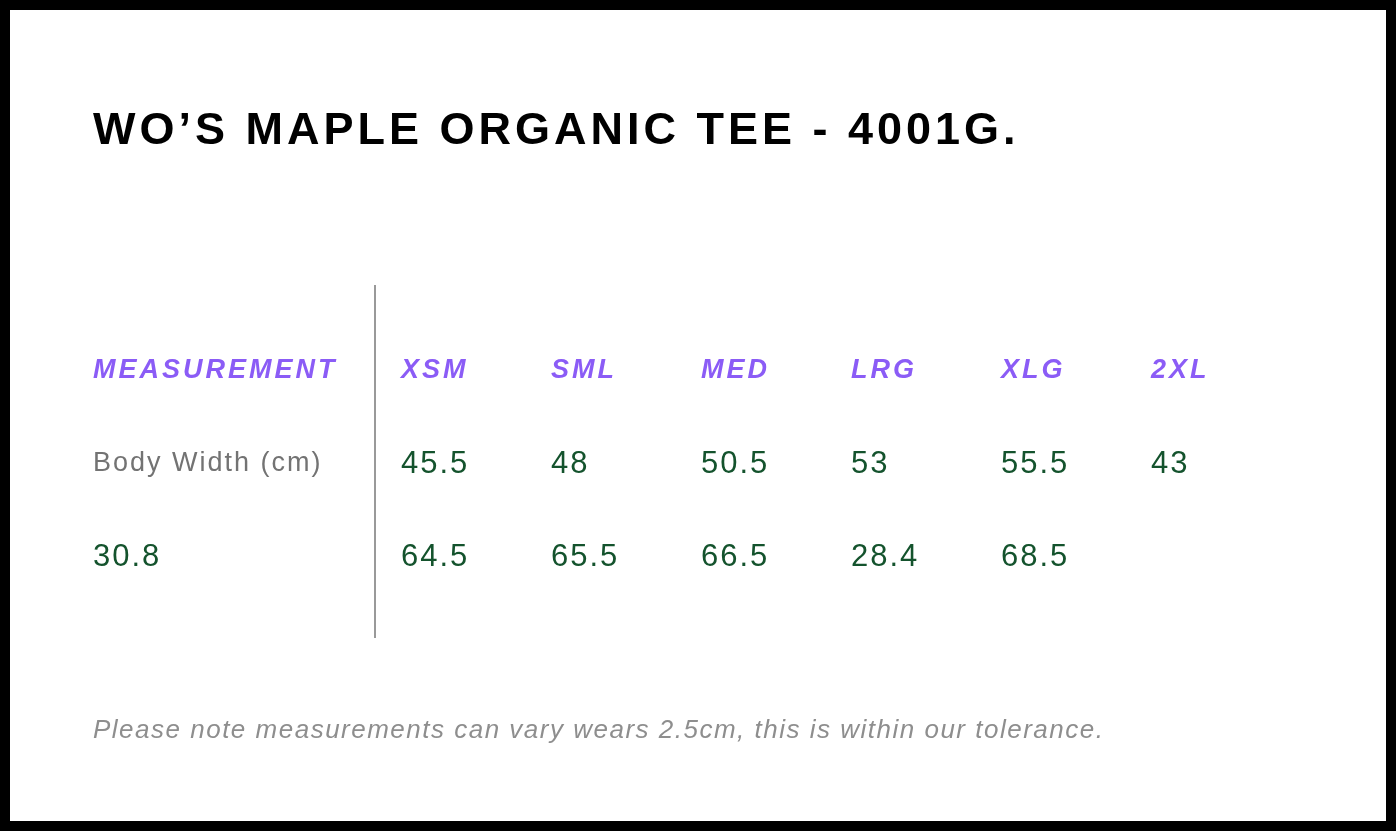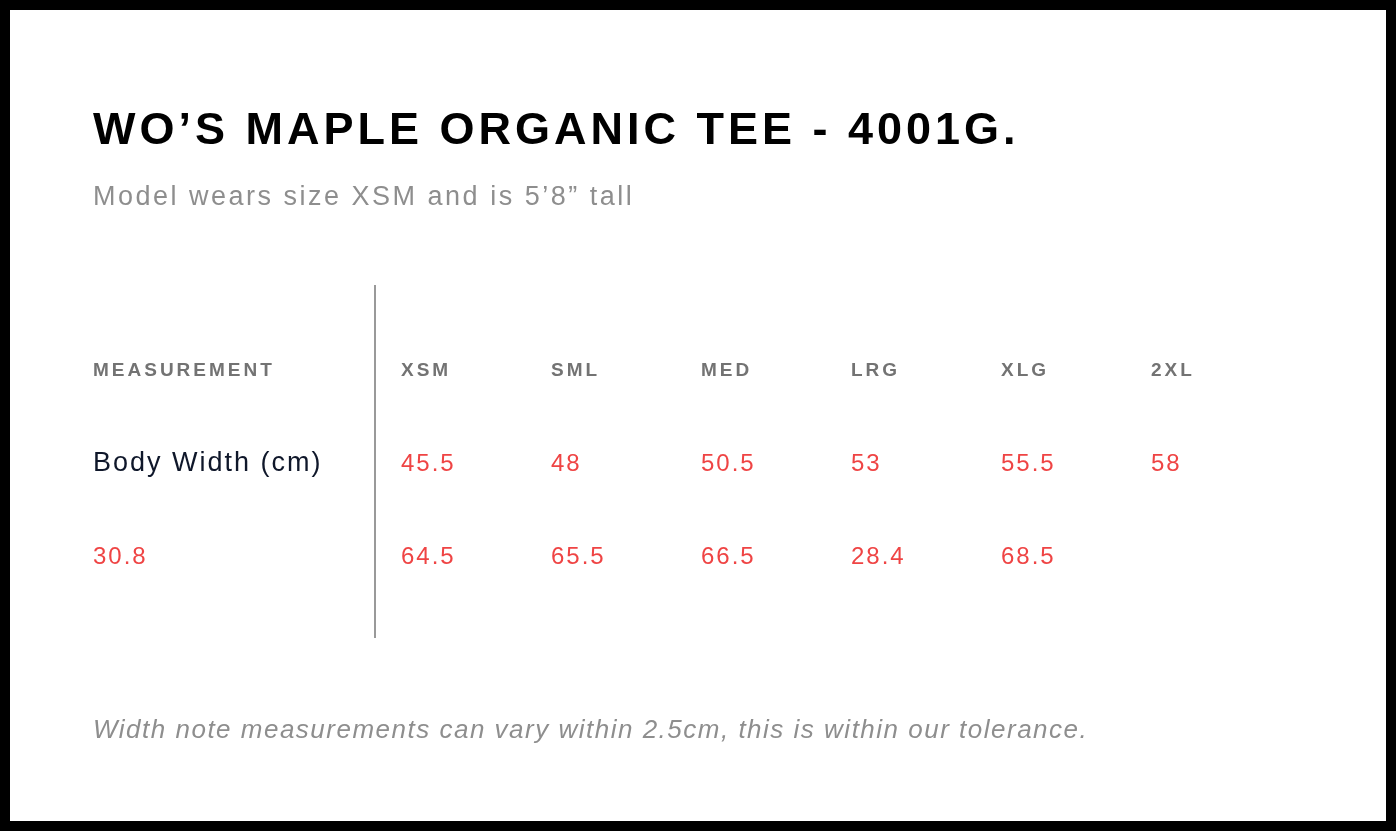--- a/index.html
+++ b/index.html
@@ -43,35 +43,36 @@
     top: 323px;
     display: grid;
     grid-template-columns: 308px repeat(6, 150px);
     grid-auto-rows: 93px;
     align-items: center;
   }
   .cell-label { text-align: left; }
   .cell-size  { text-align: left; }
   .col-header {
     font-weight: bold;
-    font-size: 19px;
+    font-size: 27px;
     letter-spacing: 3px;
-    color: #737373;
+    color: #8b5cf6;
     white-space: nowrap;
+    font-style: italic;
   }
   .row-label {
     font-size: 27px;
     letter-spacing: 2px;
-    color: #0f172a;
+    color: #737373;
     white-space: nowrap;
   }
   .value {
-    font-size: 24px;
+    font-size: 31px;
     letter-spacing: 2px;
-    color: #ef4444;
+    color: #14532d;
     white-space: nowrap;
   }
   .divider {
     position: absolute;
     left: 374px;
     top: 285px;
     width: 2px;
     height: 353px;
     background: #999999;
   }
@@ -88,45 +89,44 @@
 </style>
 </head>
 <body>
 
 <div class="page">
 
   <div class="frame"></div>
 
   <div class="title">WO’S MAPLE ORGANIC TEE - 4001G.</div>
 
-  <div class="subtitle">Model wears size XSM and is 5’8” tall</div>
 
   <div class="divider"></div>
 
   <div class="chart">
 
     <div class="cell-label col-header">MEASUREMENT</div>
     <div class="cell-size col-header">XSM</div>
     <div class="cell-size col-header">SML</div>
     <div class="cell-size col-header">MED</div>
     <div class="cell-size col-header">LRG</div>
     <div class="cell-size col-header">XLG</div>
     <div class="cell-size col-header">2XL</div>
 
     <div class="cell-label row-label">Body Width (cm)</div>
     <div class="cell-size value">45.5</div>
     <div class="cell-size value">48</div>
     <div class="cell-size value">50.5</div>
     <div class="cell-size value">53</div>
     <div class="cell-size value">55.5</div>
-    <div class="cell-size value">58</div>
+    <div class="cell-size value">43</div>
 
     <div class="cell-size value">30.8</div>
     <div class="cell-size value">64.5</div>
     <div class="cell-size value">65.5</div>
     <div class="cell-size value">66.5</div>
     <div class="cell-size value">28.4</div>
     <div class="cell-size value">68.5</div>
   </div>
 
-  <div class="footnote">Width note measurements can vary within 2.5cm, this is within our tolerance.</div>
+  <div class="footnote">Please note measurements can vary wears 2.5cm, this is within our tolerance.</div>
 
 </div>
 
 </body></html>

